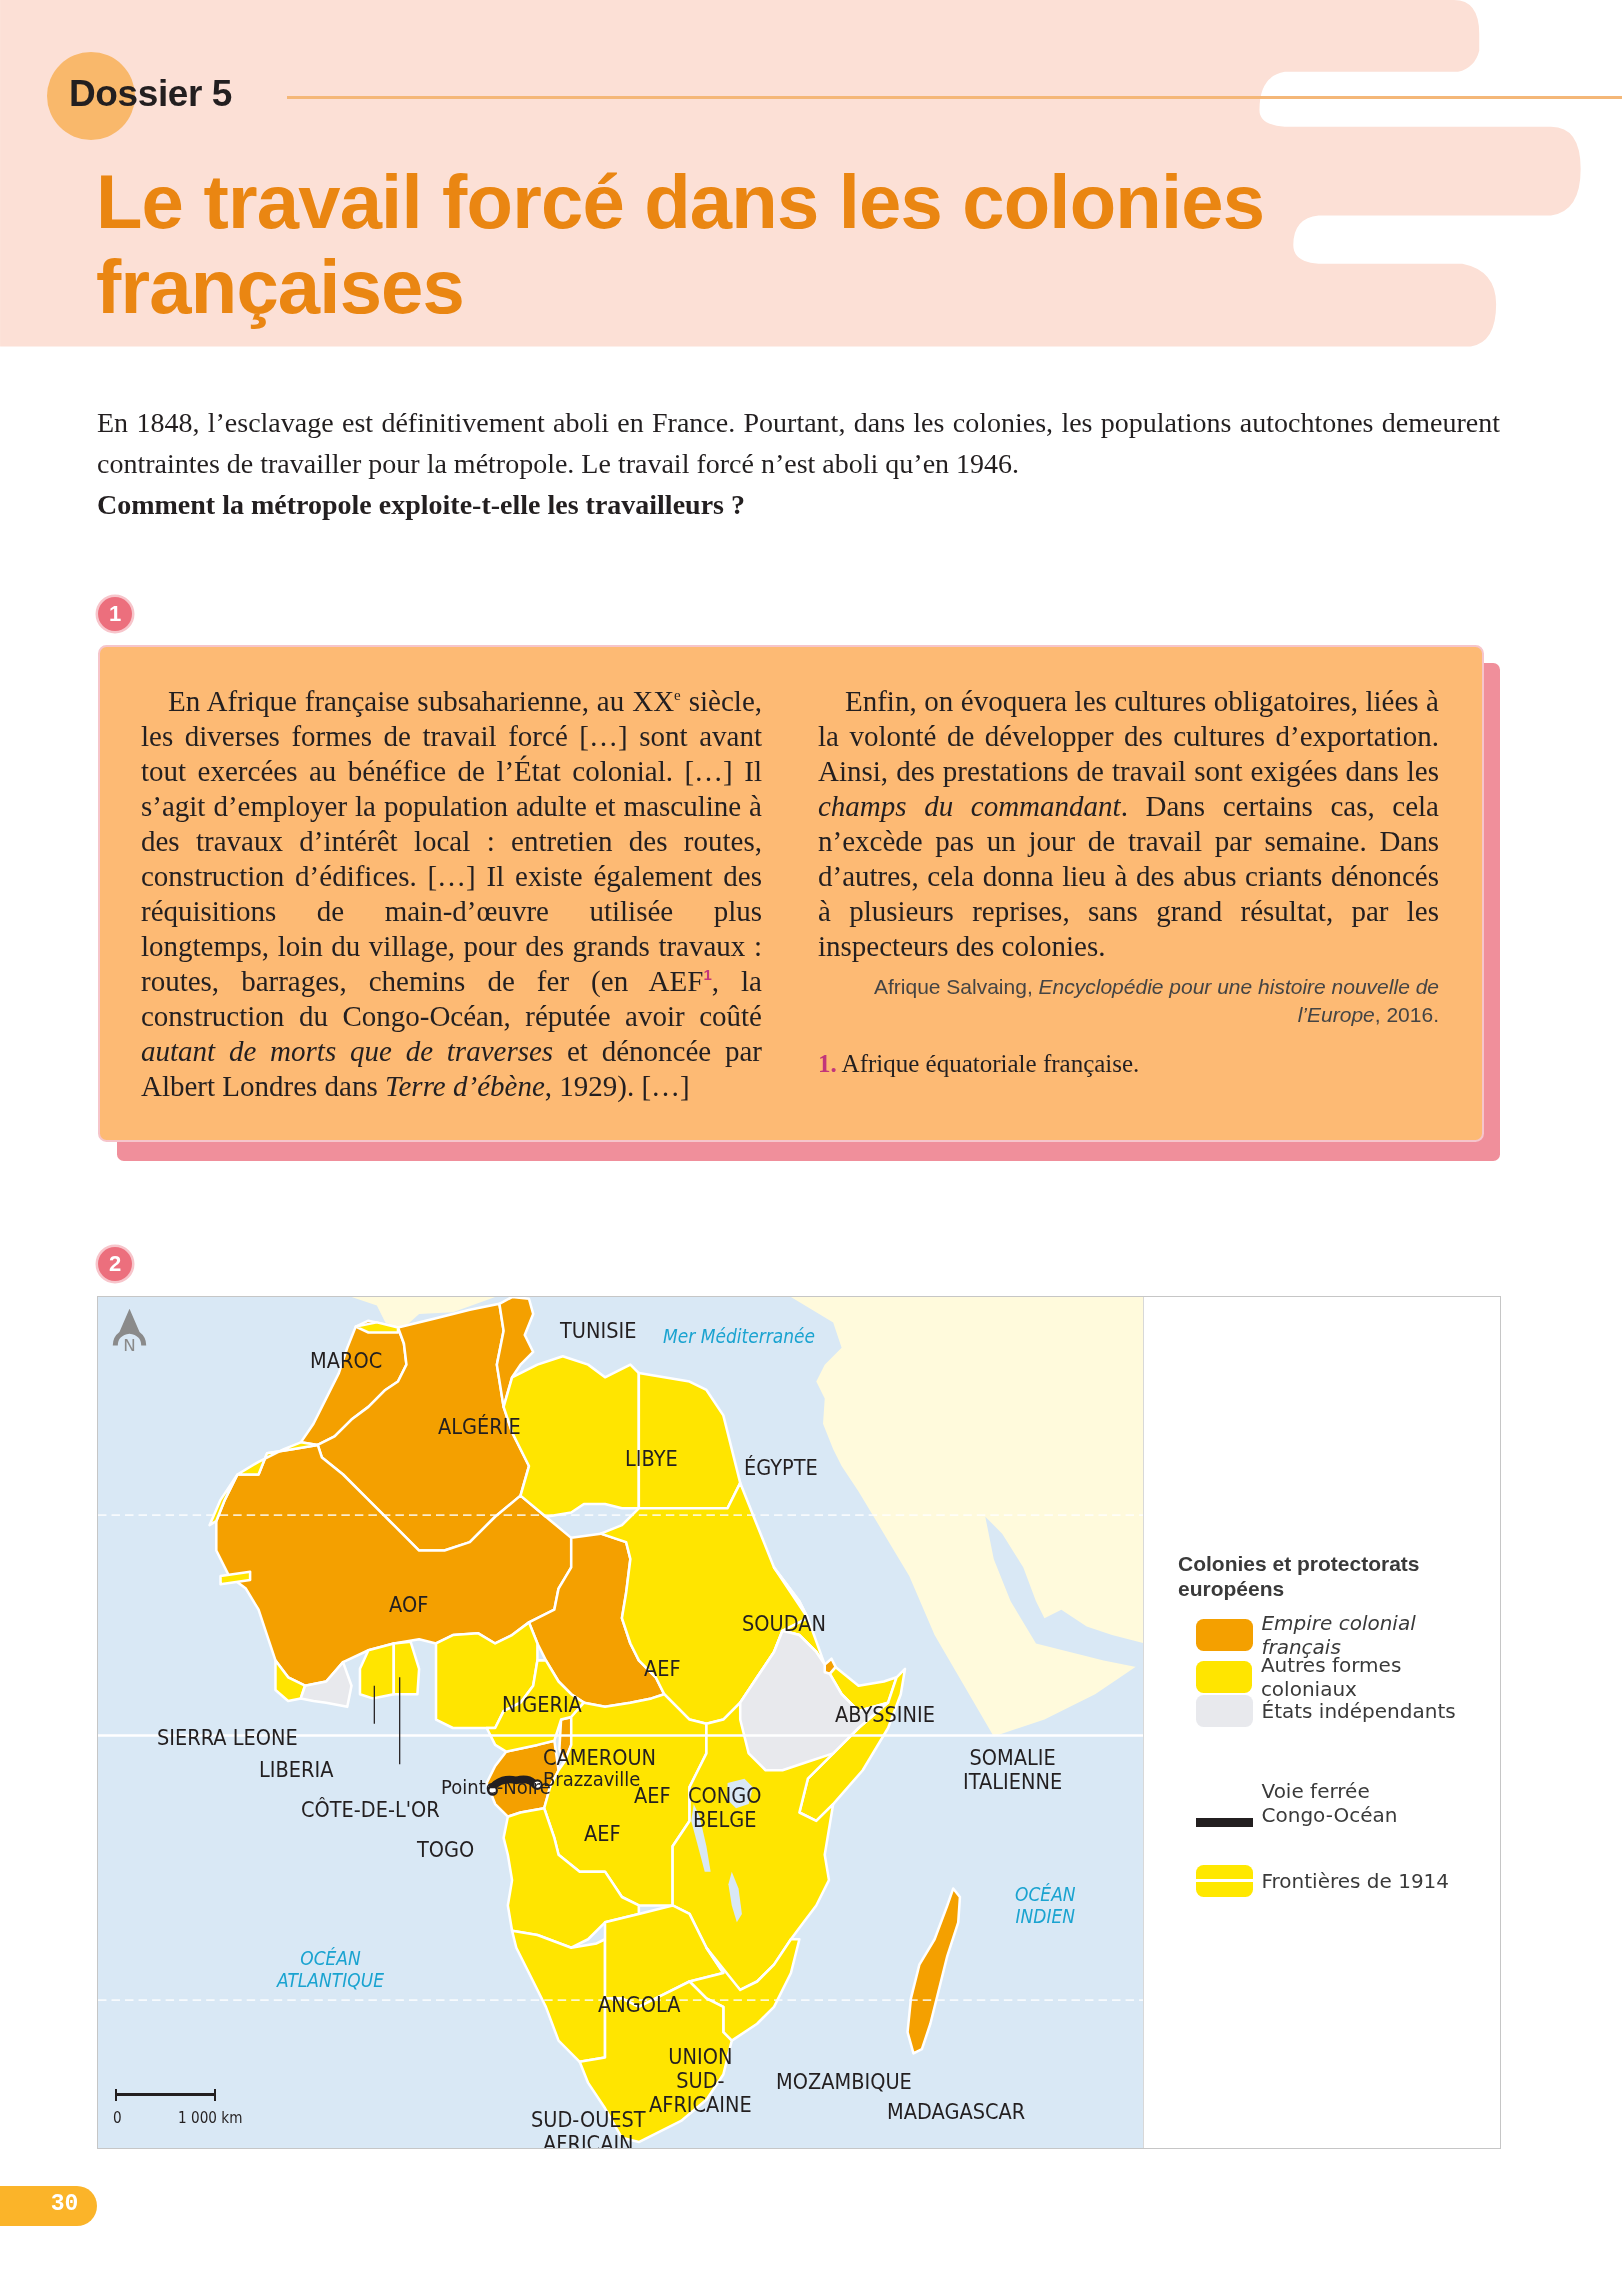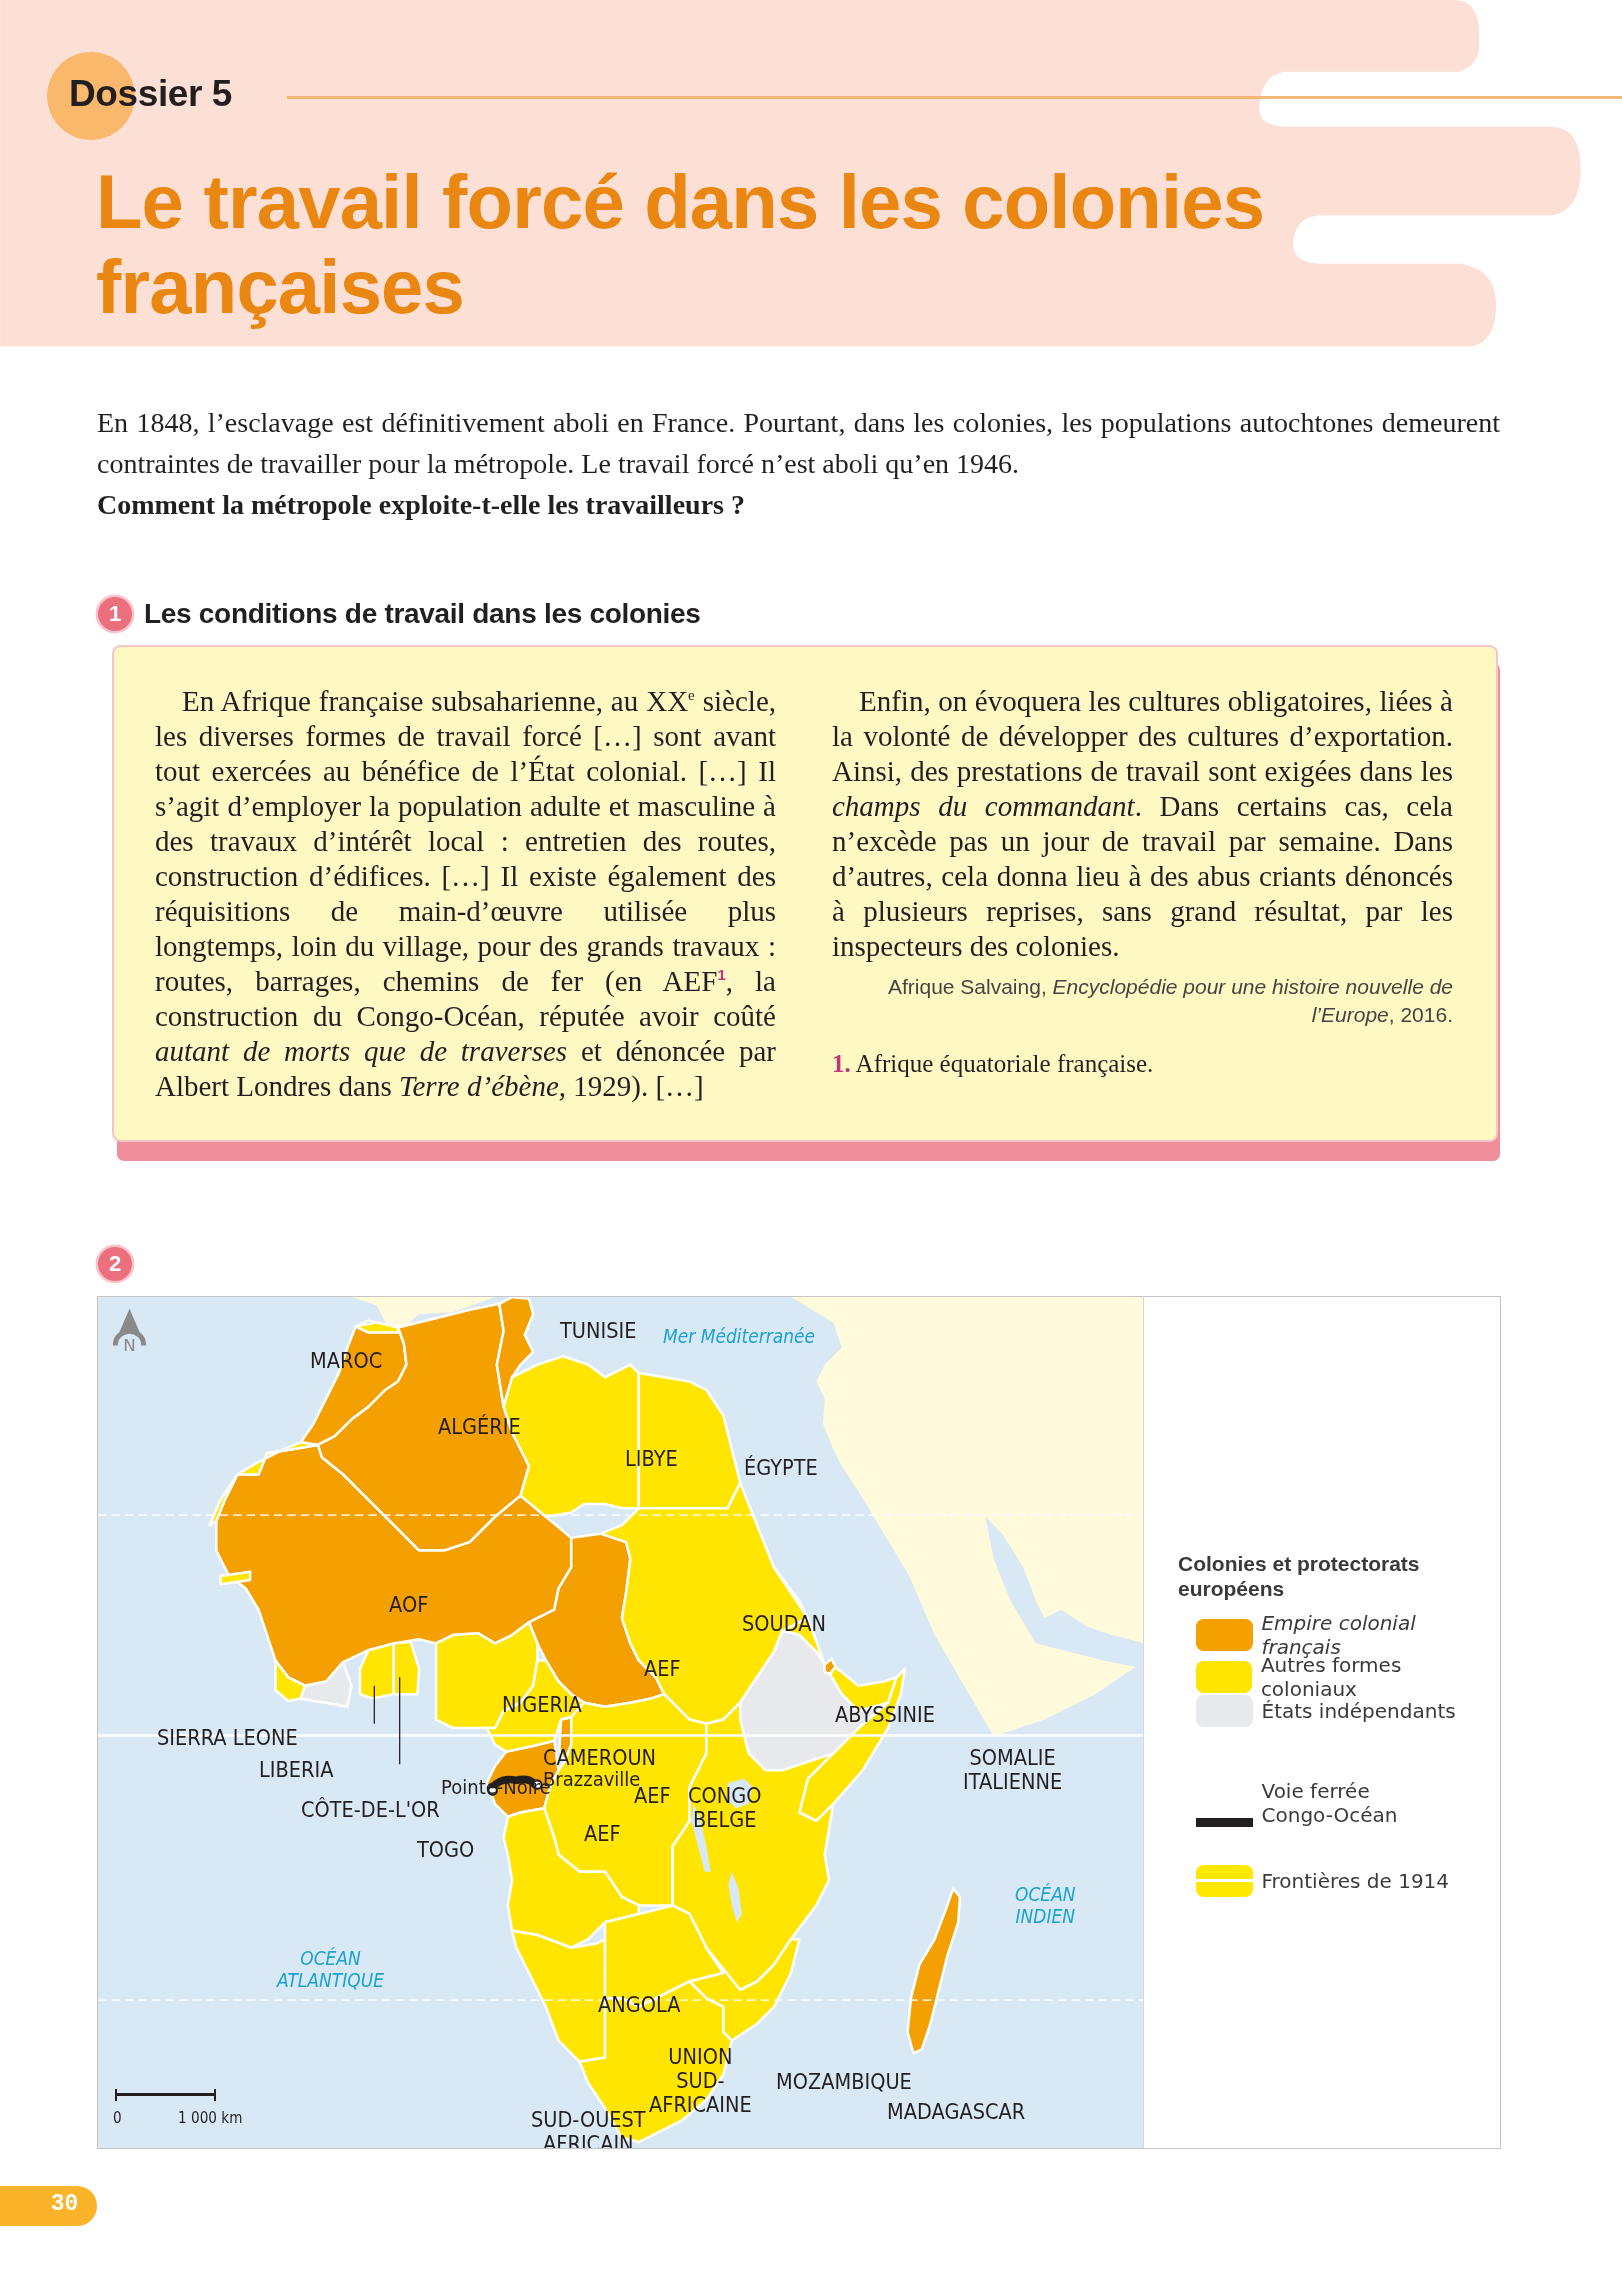--- a/index.html
+++ b/index.html
@@ -17,21 +17,21 @@
   #intro { position:absolute; left:97px; top:402px; width:1403px; font-family:Liberation Serif, serif; font-size:28px; line-height:41px; color:#231f20; text-align:justify; }
   #intro .q { font-weight:bold; display:block; text-align:left; }
 
   
   .sec-head { position:absolute; left:98px; display:flex; align-items:center; }
   .sec-badge { width:34px; height:34px; border-radius:50%; background:#ec6f7d; color:#fff; font-family:"Liberation Sans", sans-serif; font-weight:bold; font-size:22px; display:flex; align-items:center; justify-content:center; box-shadow:0 0 0 2.5px #f7c5cb; }
   .sec-title { margin-left:12px; font-family:"Liberation Sans", sans-serif; font-weight:bold; font-size:28px; color:#231f20; letter-spacing:-0.3px; }
 
   
   #doc1-shadow { position:absolute; left:117px; top:663px; width:1383px; height:498px; background:#f08f9b; border-radius:6.8px; }
-  #doc1-box { position:absolute; left:98px; top:645px; width:1386px; height:497px; background:#fef9c3; border:2.5px solid #f6c5cb; border-radius:8.5px; box-sizing:border-box;margin-left:14px; }
+  #doc1-box { position:absolute; left:98px; top:645px; width:1386px; height:497px; background:#fdba74; border:2.5px solid #f6c5cb; border-radius:8.5px; box-sizing:border-box; }
   .col { position:absolute; top:37px; width:621px; font-family:"Liberation Serif", serif; font-size:29px; line-height:35px; color:#231f20; text-align:justify; hyphens:manual; }
   .col p { margin:0; text-indent:27px; }
   #col-left { left:41px; }
   #col-right { left:718px; }
   .sup { font-size:15px; vertical-align:super; line-height:0; }
   .sup-pink { color:#c2367a; font-family:"Liberation Sans", sans-serif; font-weight:bold; }
   #source { margin-top:8.5px; text-align:right; font-family:"Liberation Sans", sans-serif; font-size:21px; line-height:28px; color:#444; }
   #footnote { margin-top:17px; font-size:25px; text-align:left; }
   #footnote .num { color:#c2367a; font-weight:bold; }
 
@@ -78,21 +78,20 @@
 <div id="dossier-rule"></div>
 <h1 id="page-title" style="margin:0;">Le travail forcé dans les colonies françaises</h1>
 
 <div id="intro">
   <span>En 1848, l’esclavage est définitivement aboli en France. Pourtant, dans les colonies, les populations autochtones demeurent contraintes de travailler pour la métropole. Le travail forcé n’est aboli qu’en 1946.</span>
   <span class="q">Comment la métropole exploite-t-elle les travailleurs ?</span>
 </div>
 
 <div class="sec-head" style="top:597px;">
   <span class="sec-badge">1</span>
-  <span class="sec-title">Les conditions de travail dans les colonies</span>
 </div>
 <div id="doc1-shadow"></div>
 <div id="doc1-box">
   <div id="col-left" class="col">
     <p><span>En Afrique française subsaharienne, au XX</span><span class="sup">e</span><span> siècle, les diverses formes de travail forcé […] sont avant tout exercées au bénéfice de l’État colonial. […] Il s’agit d’employer la population adulte et masculine à des travaux d’intérêt local : entretien des routes, construction d’édifices. […] Il existe également des réquisitions de main-d’œuvre utili­sée plus longtemps, loin du village, pour des grands travaux : routes, barrages, chemins de fer (en AEF</span><span class="sup sup-pink">1</span><span>, la construction du Congo-Océan, réputée avoir coûté </span><i>autant de morts que de traverses</i><span> et dénoncée par Albert Londres dans </span><i>Terre d’ébène</i><span>, 1929). […]</span></p>
   </div>
   <div id="col-right" class="col">
     <p><span>Enfin, on évoquera les cultures obligatoires, liées à la volonté de développer des cultures d’exportation. Ainsi, des prestations de travail sont exigées dans les </span><i>champs du commandant</i><span>. Dans certains cas, cela n’excède pas un jour de travail par semaine. Dans d’autres, cela donna lieu à des abus criants dénon­cés à plusieurs reprises, sans grand résultat, par les inspecteurs des colonies.</span></p>
     <div id="source"><span>Afrique Salvaing, </span><i>Encyclopédie pour une histoire nouvelle de l’Europe</i><span>, 2016.</span></div>
     <div id="footnote"><span class="num">1.</span><span> Afrique équatoriale française.</span></div>

